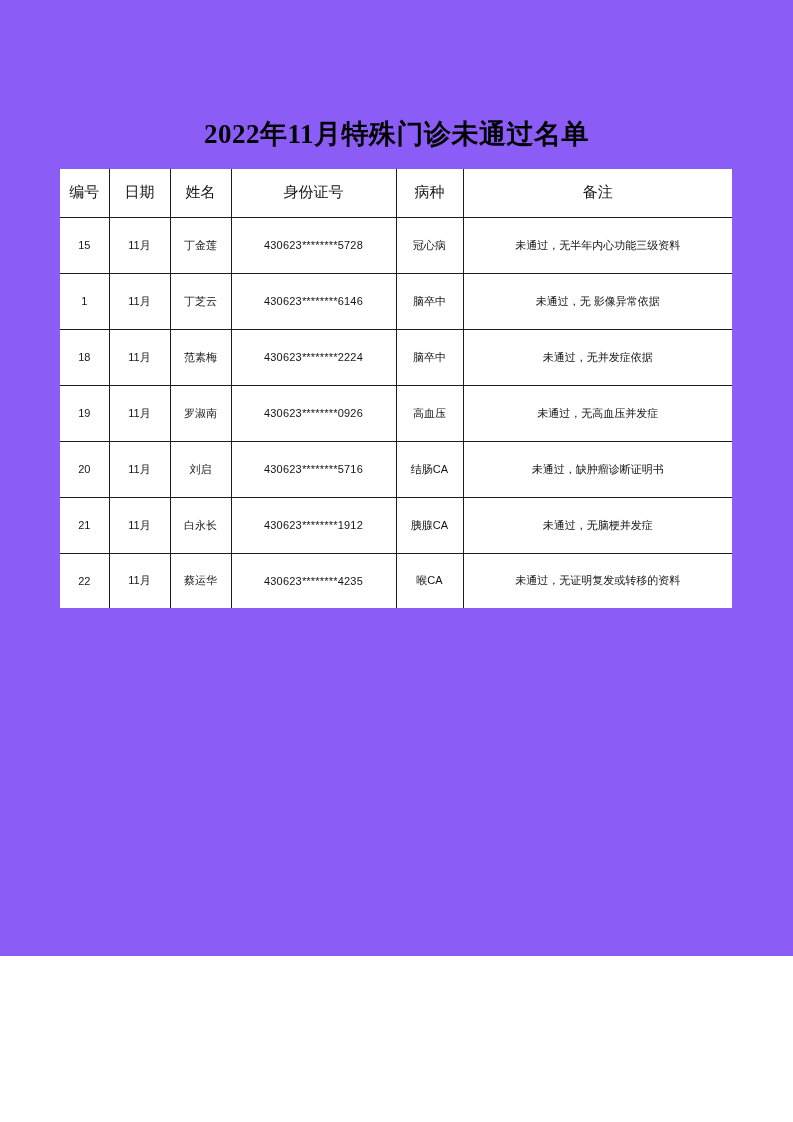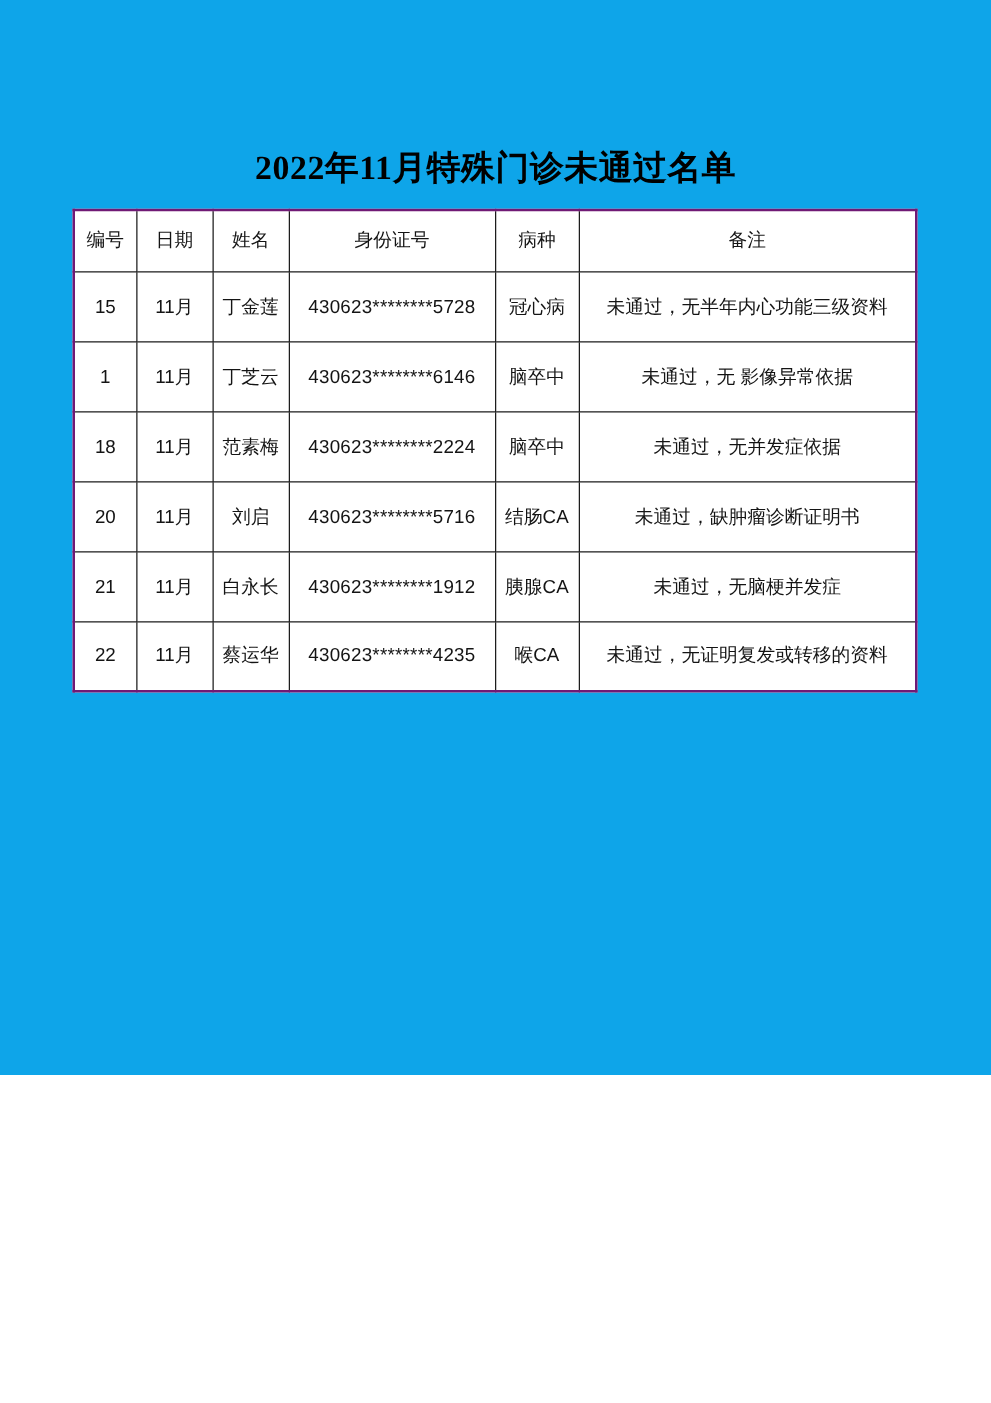--- a/index.html
+++ b/index.html
@@ -9,22 +9,22 @@
     height: 1122px;
     background: #ffffff;
     font-family: "Liberation Sans", sans-serif;
     color: #1a1a1a;
     overflow: hidden;
   }
 
   .page {
     position: relative;
     width: 793px;
-    height: 860px;
-    background: #0ea5e9;
+    height: 956px;
+    background: #8b5cf6;
   }
 
   .doc-title {
     position: absolute;
     top: 116px;
     left: 0;
     width: 100%;
     text-align: center;
     font-family: "Liberation Serif", "DejaVu Serif", serif;
     font-weight: 700;
@@ -33,31 +33,31 @@
     color: #000000;
   }
 
   table.roster {
     position: absolute;
     left: 58px;
     top: 167px;
     width: 674px;
     border-collapse: collapse;
     table-layout: fixed;
-    border: 2px solid #701a75;
+    border: 2px solid #8b5cf6;
     background: #ffffff;
   }
 
   table.roster th,
   table.roster td {
     border: 1px solid #1c1c1c;
     text-align: center;
     vertical-align: middle;
     font-weight: 400;
-    font-size: 15px;
+    font-size: 11px;
     color: #141414;
     padding: 0 4px;
     overflow: hidden;
     white-space: nowrap;
   }
 
   table.roster thead th {
     height: 49px;
     font-size: 15px;
   }
@@ -121,20 +121,28 @@
       </tr>
       <tr>
         <td class="c-number">18</td>
         <td class="c-date">11月</td>
         <td class="c-name">范素梅</td>
         <td class="c-idnum">430623********2224</td>
         <td class="c-disease">脑卒中</td>
         <td class="c-remark">未通过，无并发症依据</td>
       </tr>
       <tr>
+        <td class="c-number">19</td>
+        <td class="c-date">11月</td>
+        <td class="c-name">罗淑南</td>
+        <td class="c-idnum">430623********0926</td>
+        <td class="c-disease">高血压</td>
+        <td class="c-remark">未通过，无高血压并发症</td>
+      </tr>
+      <tr>
         <td class="c-number">20</td>
         <td class="c-date">11月</td>
         <td class="c-name">刘启</td>
         <td class="c-idnum">430623********5716</td>
         <td class="c-disease">结肠CA</td>
         <td class="c-remark">未通过，缺肿瘤诊断证明书</td>
       </tr>
       <tr>
         <td class="c-number">21</td>
         <td class="c-date">11月</td>

